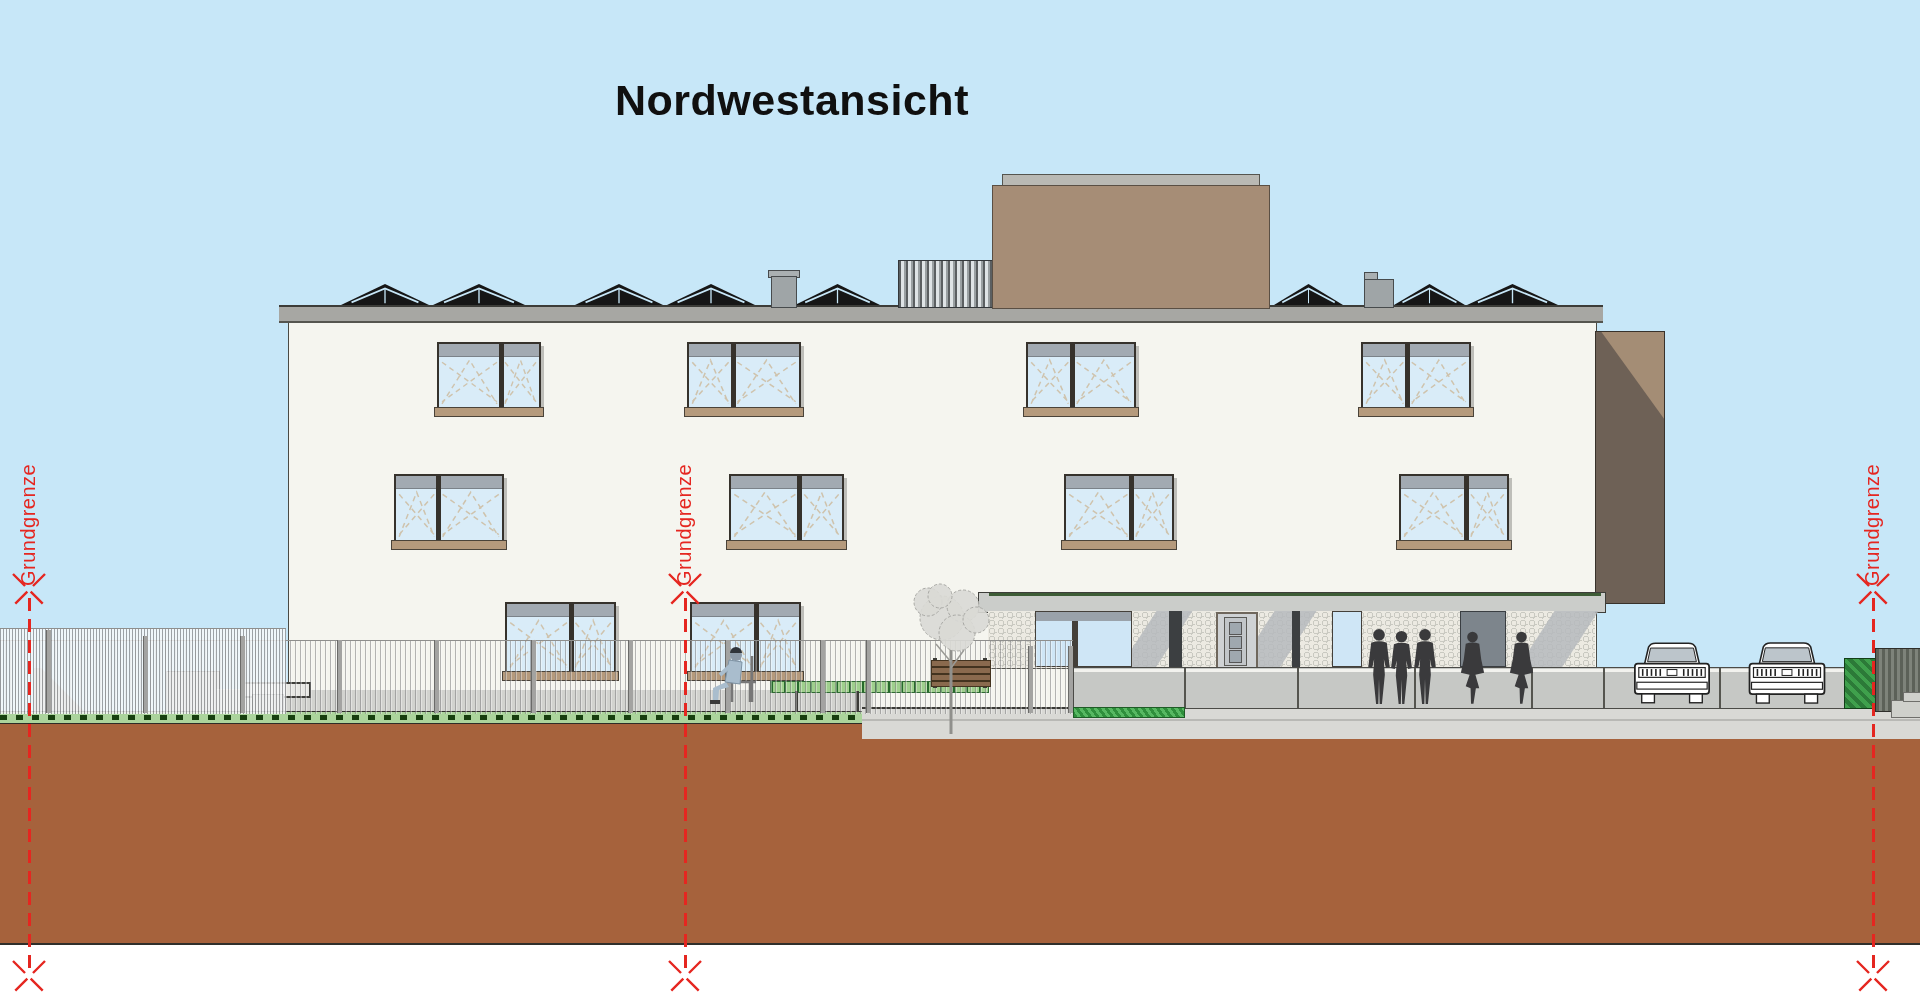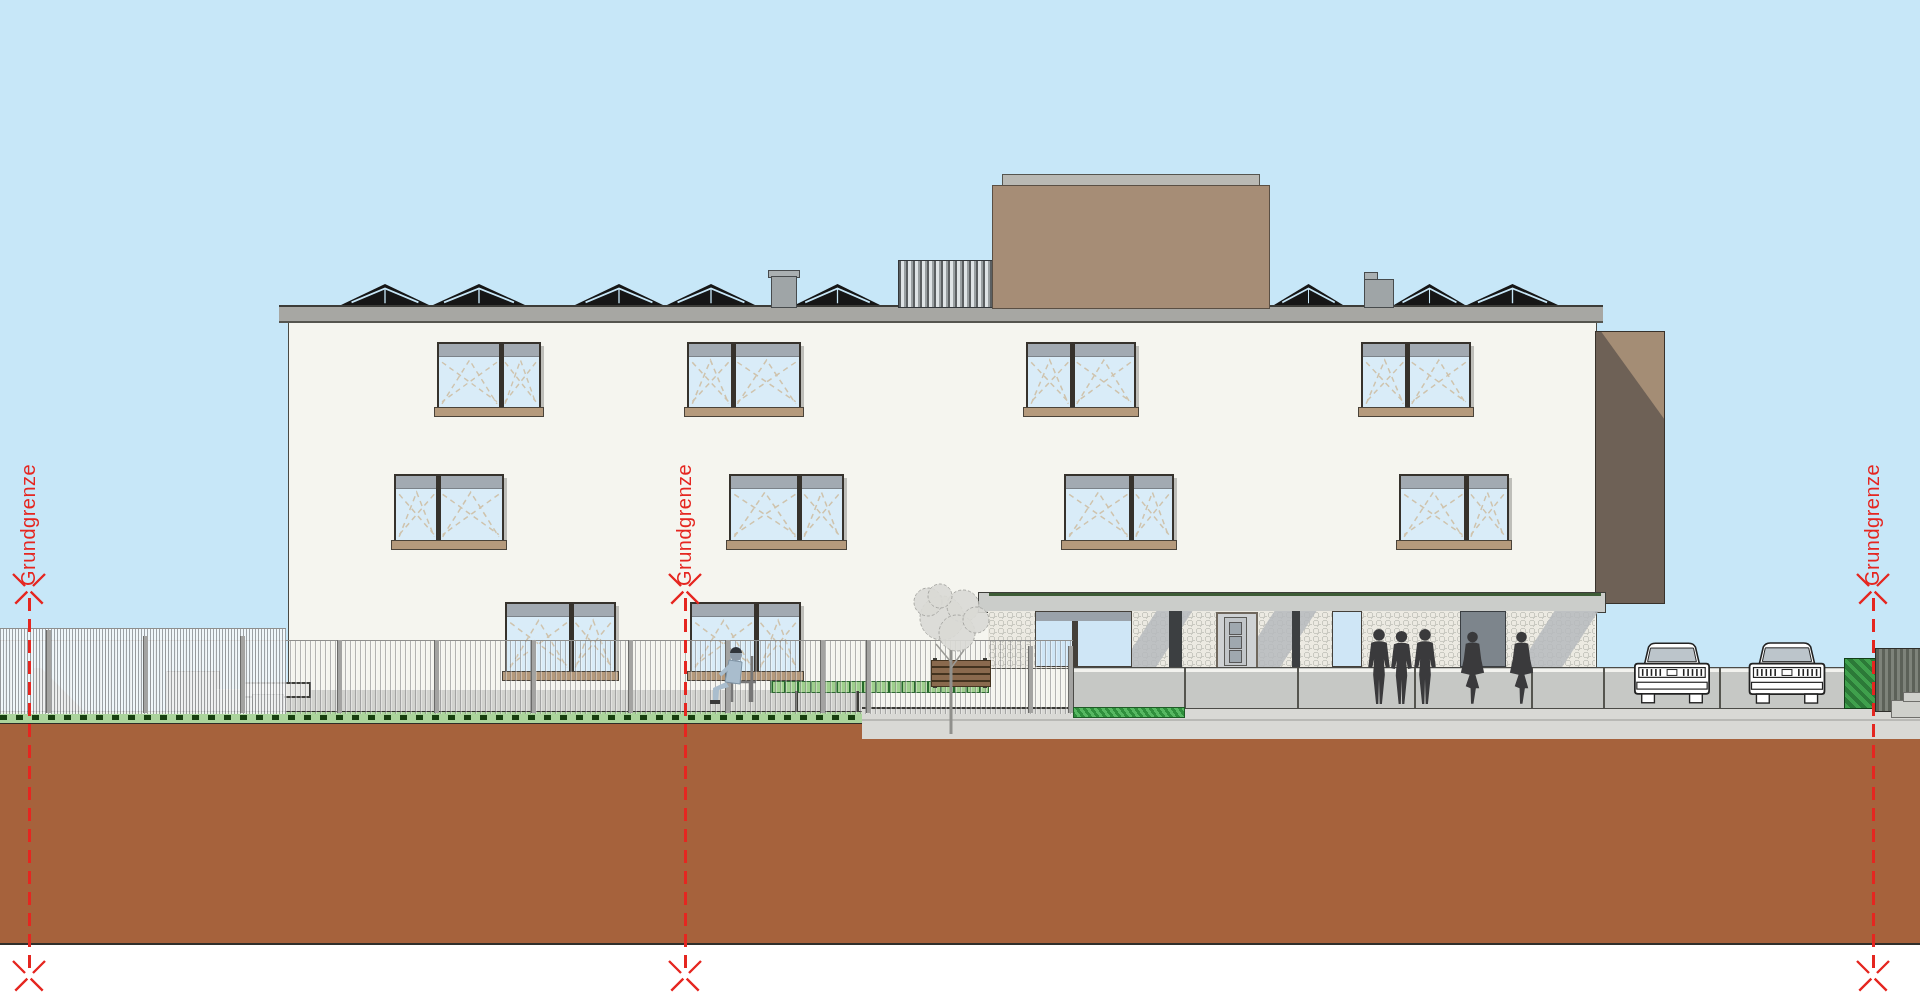--- a/index.html
+++ b/index.html
@@ -80,20 +80,21 @@
   .blabel{width:140px;height:24px;color:#e52620;font-size:20px;letter-spacing:.5px;
           transform:rotate(-90deg);text-align:left;white-space:nowrap;}
   .bline{width:3px;background:repeating-linear-gradient(180deg,#e52620 0 13px,rgba(0,0,0,0) 13px 21px);}
   .overlay{position:absolute;left:0;top:0;pointer-events:none;}
 </style>
 </head>
 <body>
 
 <div class="canvas">
 
+  <div class="a title" style="left:615px;top:76px;">Nordwestansicht</div>
 
   <div class="a facade" style="left:288px;top:318px;width:1307px;height:392px;"></div>
 
   <div class="a win" style="left:437px;top:342px;width:100px;height:64px;">
       <div class="transom"></div>
       <svg class="sym" viewBox="0 0 100 50" preserveAspectRatio="none">
         <g fill="none" stroke="#cfc3ad" stroke-width="1.4" stroke-dasharray="5 4">
           <polyline points="3,46 30.5,4 58,46"></polyline>
           <line x1="3" y1="6" x2="58" y2="44"></line>
           <line x1="58" y1="6" x2="3" y2="44"></line>

